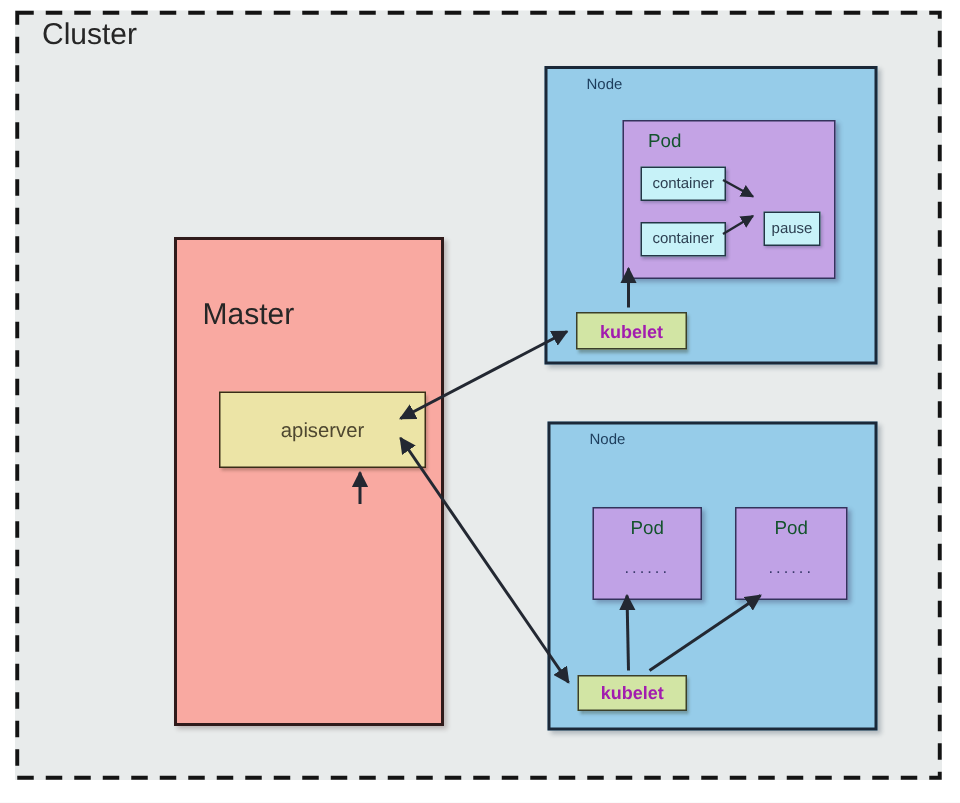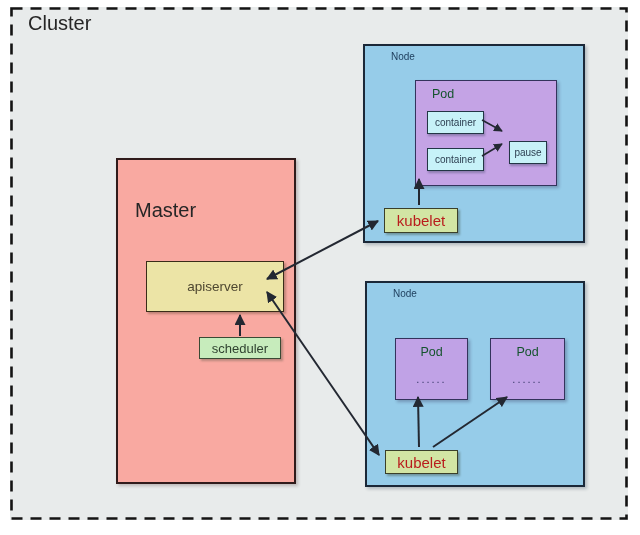--- a/index.html
+++ b/index.html
@@ -76,21 +76,21 @@
     font-size:10px;color:#2c3e50;
   }
   #container1{left:11px;top:30px;width:57px;height:23px;}
   #container2{left:11px;top:67px;width:57px;height:23px;}
   #pause{left:93px;top:60px;width:38px;height:23px;}
 
   .kubelet{
     background:#d2e5a4;border:1.5px solid #3a3f2a;
     box-shadow:1.5px 2px 2px rgba(40,50,20,0.35);
     display:flex;align-items:center;justify-content:center;
-    font-size:15px;color:#b91c1c;
+    font-size:12px;color:#a21caf;font-weight:bold;
   }
   #kubelet-top{left:19px;top:162px;width:74px;height:25px;}
   #kubelet-bottom{left:18px;top:167px;width:73px;height:24px;}
 
   .pod-small{
     background:#c0a2e6;
     border:1.5px solid #33335c;
     box-shadow:2px 2px 3px rgba(40,30,70,0.3);
   }
   #pod-b1{left:28px;top:55px;width:73px;height:62px;}
@@ -116,21 +116,20 @@
 <body>
 
 <div id="stage">
 
   <div id="cluster-bg" class="abs"></div>
   <div id="cluster-label" class="abs">Cluster</div>
 
   <div id="master" class="abs">
     <div id="master-label" class="abs">Master</div>
     <div id="apiserver" class="abs">apiserver</div>
-    <div id="scheduler" class="abs">scheduler</div>
   </div>
 
   <div id="node-top" class="abs node">
     <div class="abs node-label">Node</div>
     <div id="pod-top" class="abs pod">
       <div class="pod-label">Pod</div>
       <div id="container1" class="abs mini-box">container</div>
       <div id="container2" class="abs mini-box">container</div>
       <div id="pause" class="abs mini-box">pause</div>
     </div>

